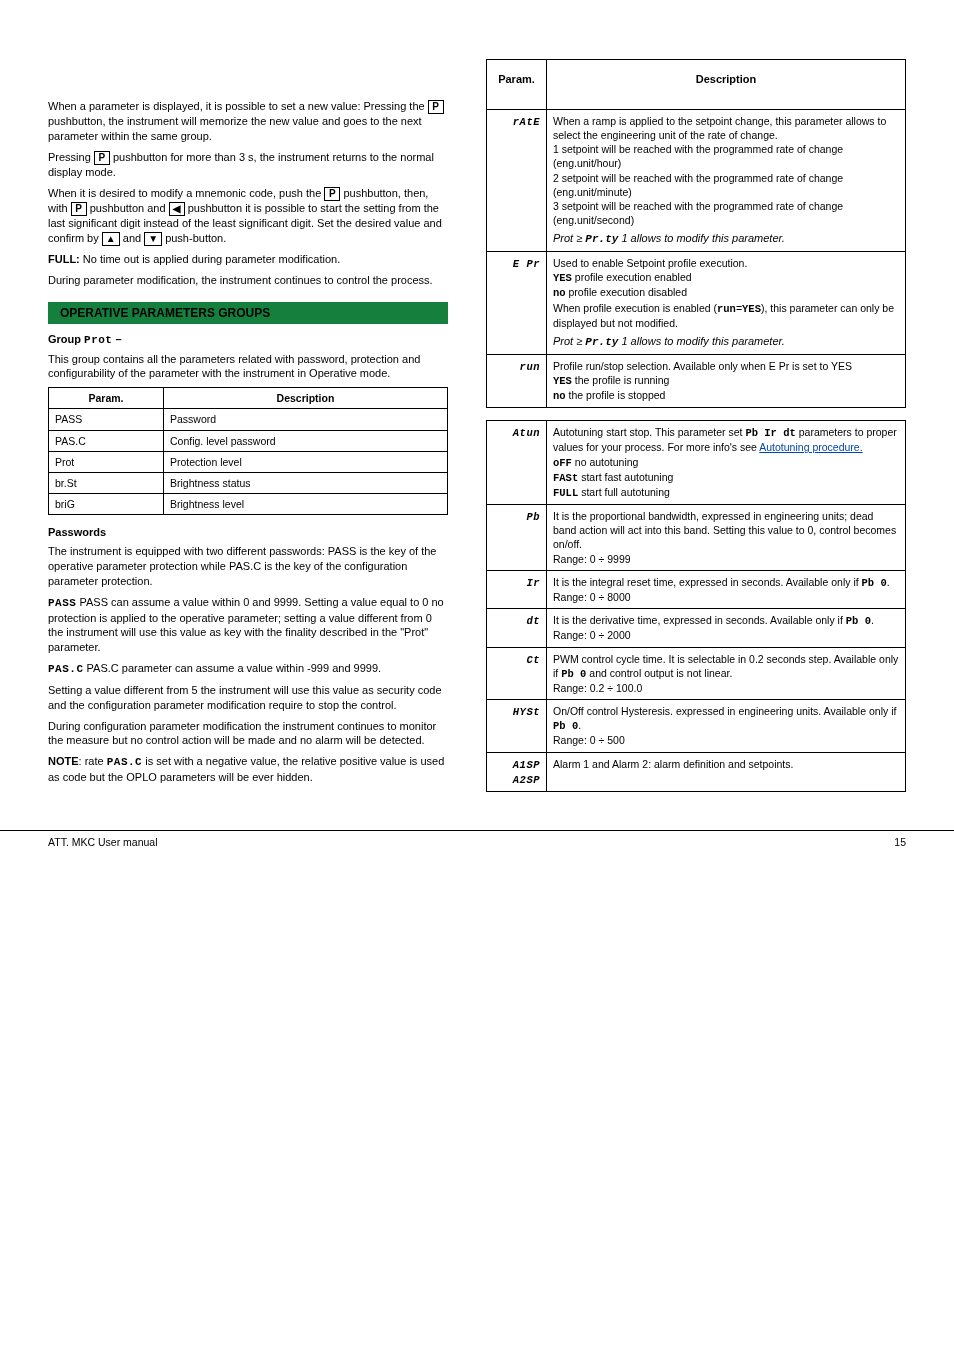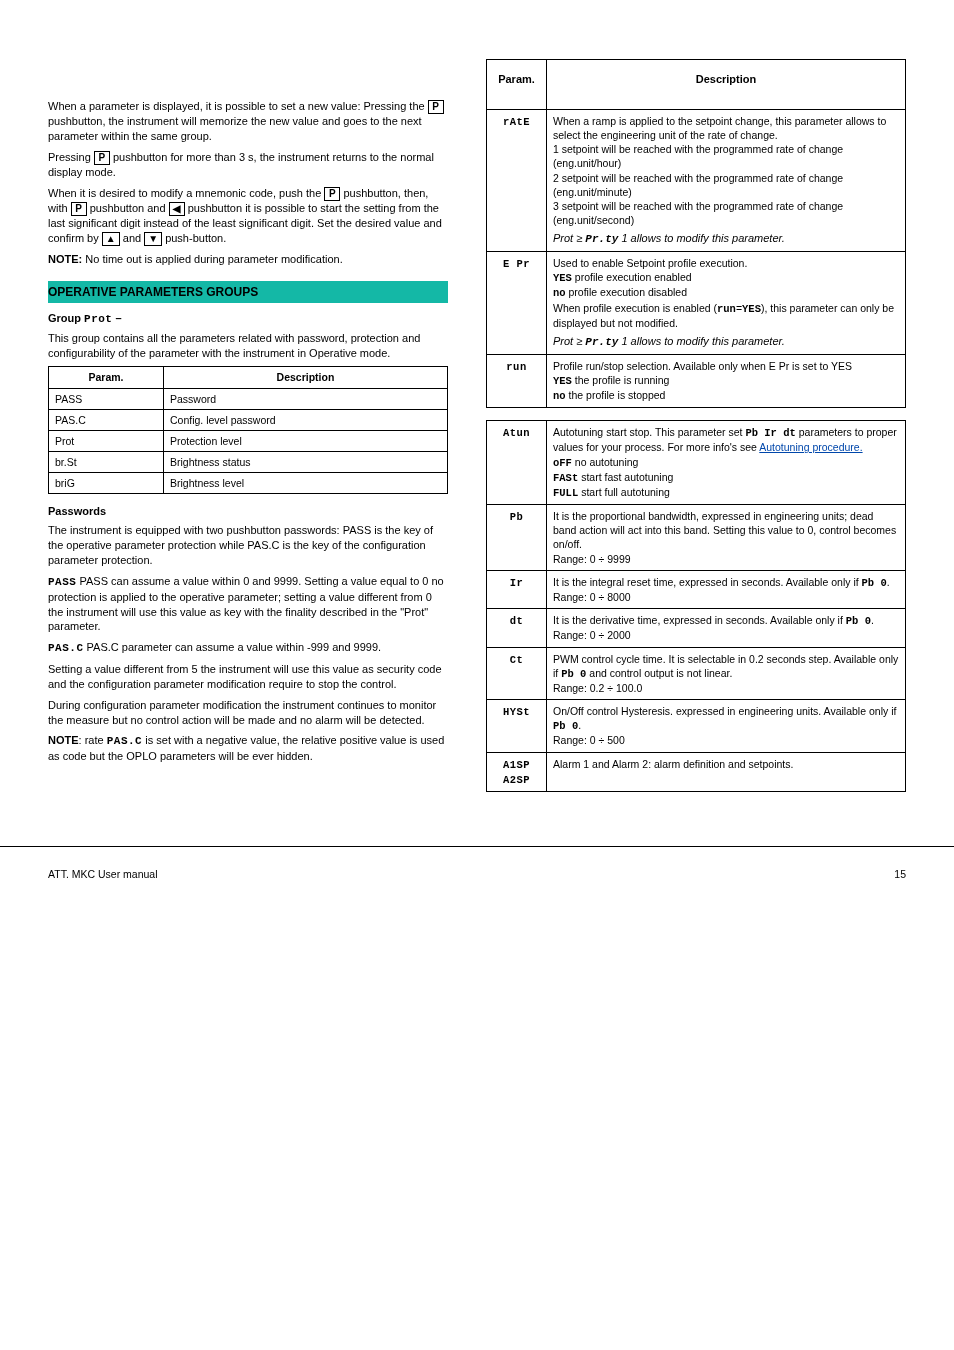--- a/index.html
+++ b/index.html
@@ -37,25 +37,25 @@
     height: 14px;
     line-height: 12px;
     font-size: 10px;
     text-align: center;
     font-weight: bold;
     vertical-align: middle;
     background: #fff;
   }
   .big-spacer { height: 40px; }
   h3.barhead {
-    background: #14b8a6;
+    background: #15803d;
     font-size: 12px;
     font-weight: bold;
     margin: 14px 0 8px 0;
-    padding: 3px 0;
+    padding: 3px 12px;
   }
   .subhead {
     font-weight: bold;
     font-size: 11px;
     margin: 6px 0 4px 0;
   }
   table.simple {
     border-collapse: collapse;
     width: 100%;
     margin: 6px 0 10px 0;
@@ -78,37 +78,38 @@
     margin: 0 0 12px 0;
   }
   table.params td {
     border: 1px solid #000;
     padding: 4px 6px;
     font-size: 10.5px;
     vertical-align: top;
   }
   table.params td.code-cell {
     width: 60px;
-    text-align: center;
-    font-weight: bold;
+    text-align: right;
+    font-weight: bold;
+    font-style: italic;
   }
   table.params .head-row td {
     font-weight: bold;
     text-align: center;
     padding: 12px 4px 22px 4px;
     font-size: 11px;
   }
   .note-block { font-size: 11px; margin-top: 4px; display:block; font-style: italic; font-weight: normal;}
   .opt-line { display:block; }
   .opt-code { font-family:"Courier New",monospace; font-weight:bold; }
   .ul { text-decoration: underline; color: #0047ab; }
   .footer {
     border-top: 1px solid #000;
-    margin-top: 32px;
-    padding: 20px 48px 20px 48px;
+    margin-top: 16px;
+    padding: 4px 48px 20px 48px;
     display: flex;
     justify-content: space-between;
     font-size: 10.5px;
   }
 </style>
 </head>
 <body>
 
 <div class="page">
   <div class="two-col">
@@ -122,21 +123,22 @@
       </p>
 
       <p>
         <span>Pressing </span><span class="keycap">P</span><span> pushbutton for more than 3 s, the instrument returns to the normal display mode.</span>
       </p>
 
       <p>
         <span>When it is desired to modify a mnemonic code, push the </span><span class="keycap">P</span><span> pushbutton, then, with </span><span class="keycap">P</span><span> pushbutton and </span><span class="keycap">◀</span><span>  pushbutton it is possible to start the setting from the last significant digit instead of the least significant digit. Set the desired value and confirm by </span><span class="keycap">▲</span><span> and </span><span class="keycap">▼</span><span> push-button.</span>
       </p>
 
-      <p><b>NOTE: </b><span>No time out is applied during parameter modification.</span></p>
+      <p><b>FULL: </b><span>No time out is applied during parameter modification.</span></p>
+      <p>During parameter modification, the instrument continues to control the process.</p>
 
       <h3 class="barhead">OPERATIVE PARAMETERS GROUPS</h3>
 
       <p class="subhead">
         <span>Group  </span><span class="seg">Prot</span><span> – </span>
       </p>
       <p>This group contains all the parameters related with password, protection and configurability of the parameter with the instrument in Operative mode.</p>
 
       <table class="simple">
         <tbody>
@@ -161,21 +163,21 @@
               <td>Brightness status</td>
             </tr>
         <tr>
               <td class="center">briG</td>
               <td>Brightness level</td>
             </tr>
       </tbody>
         </table>
 
       <p class="subhead">Passwords</p>
-      <p>The instrument is equipped with two pushbutton passwords: PASS is the key of the operative parameter protection while PAS.C is the key of the configuration parameter protection.</p>
+      <p>The instrument is equipped with two different passwords: PASS is the key of the operative parameter protection while PAS.C is the key of the configuration parameter protection.</p>
 
       <p>
         <span class="seg">PASS</span> <span>PASS can assume a value within 0 and 9999. Setting a value equal to 0 no protection is applied to the operative parameter; setting a value different from 0 the instrument will use this value as key with the finality described in the "Prot" parameter.</span>
       </p>
 
       <p>
         <span class="seg">PAS.C</span> <span>PAS.C parameter can assume a value within -999 and 9999.</span>
       </p>
       <p>Setting a value different from 5 the instrument will use this value as security code and the configuration parameter modification require to stop the control.</p>
       <p>During configuration parameter modification the instrument continues to monitor the measure but no control action will be made and no alarm will be detected.</p>

